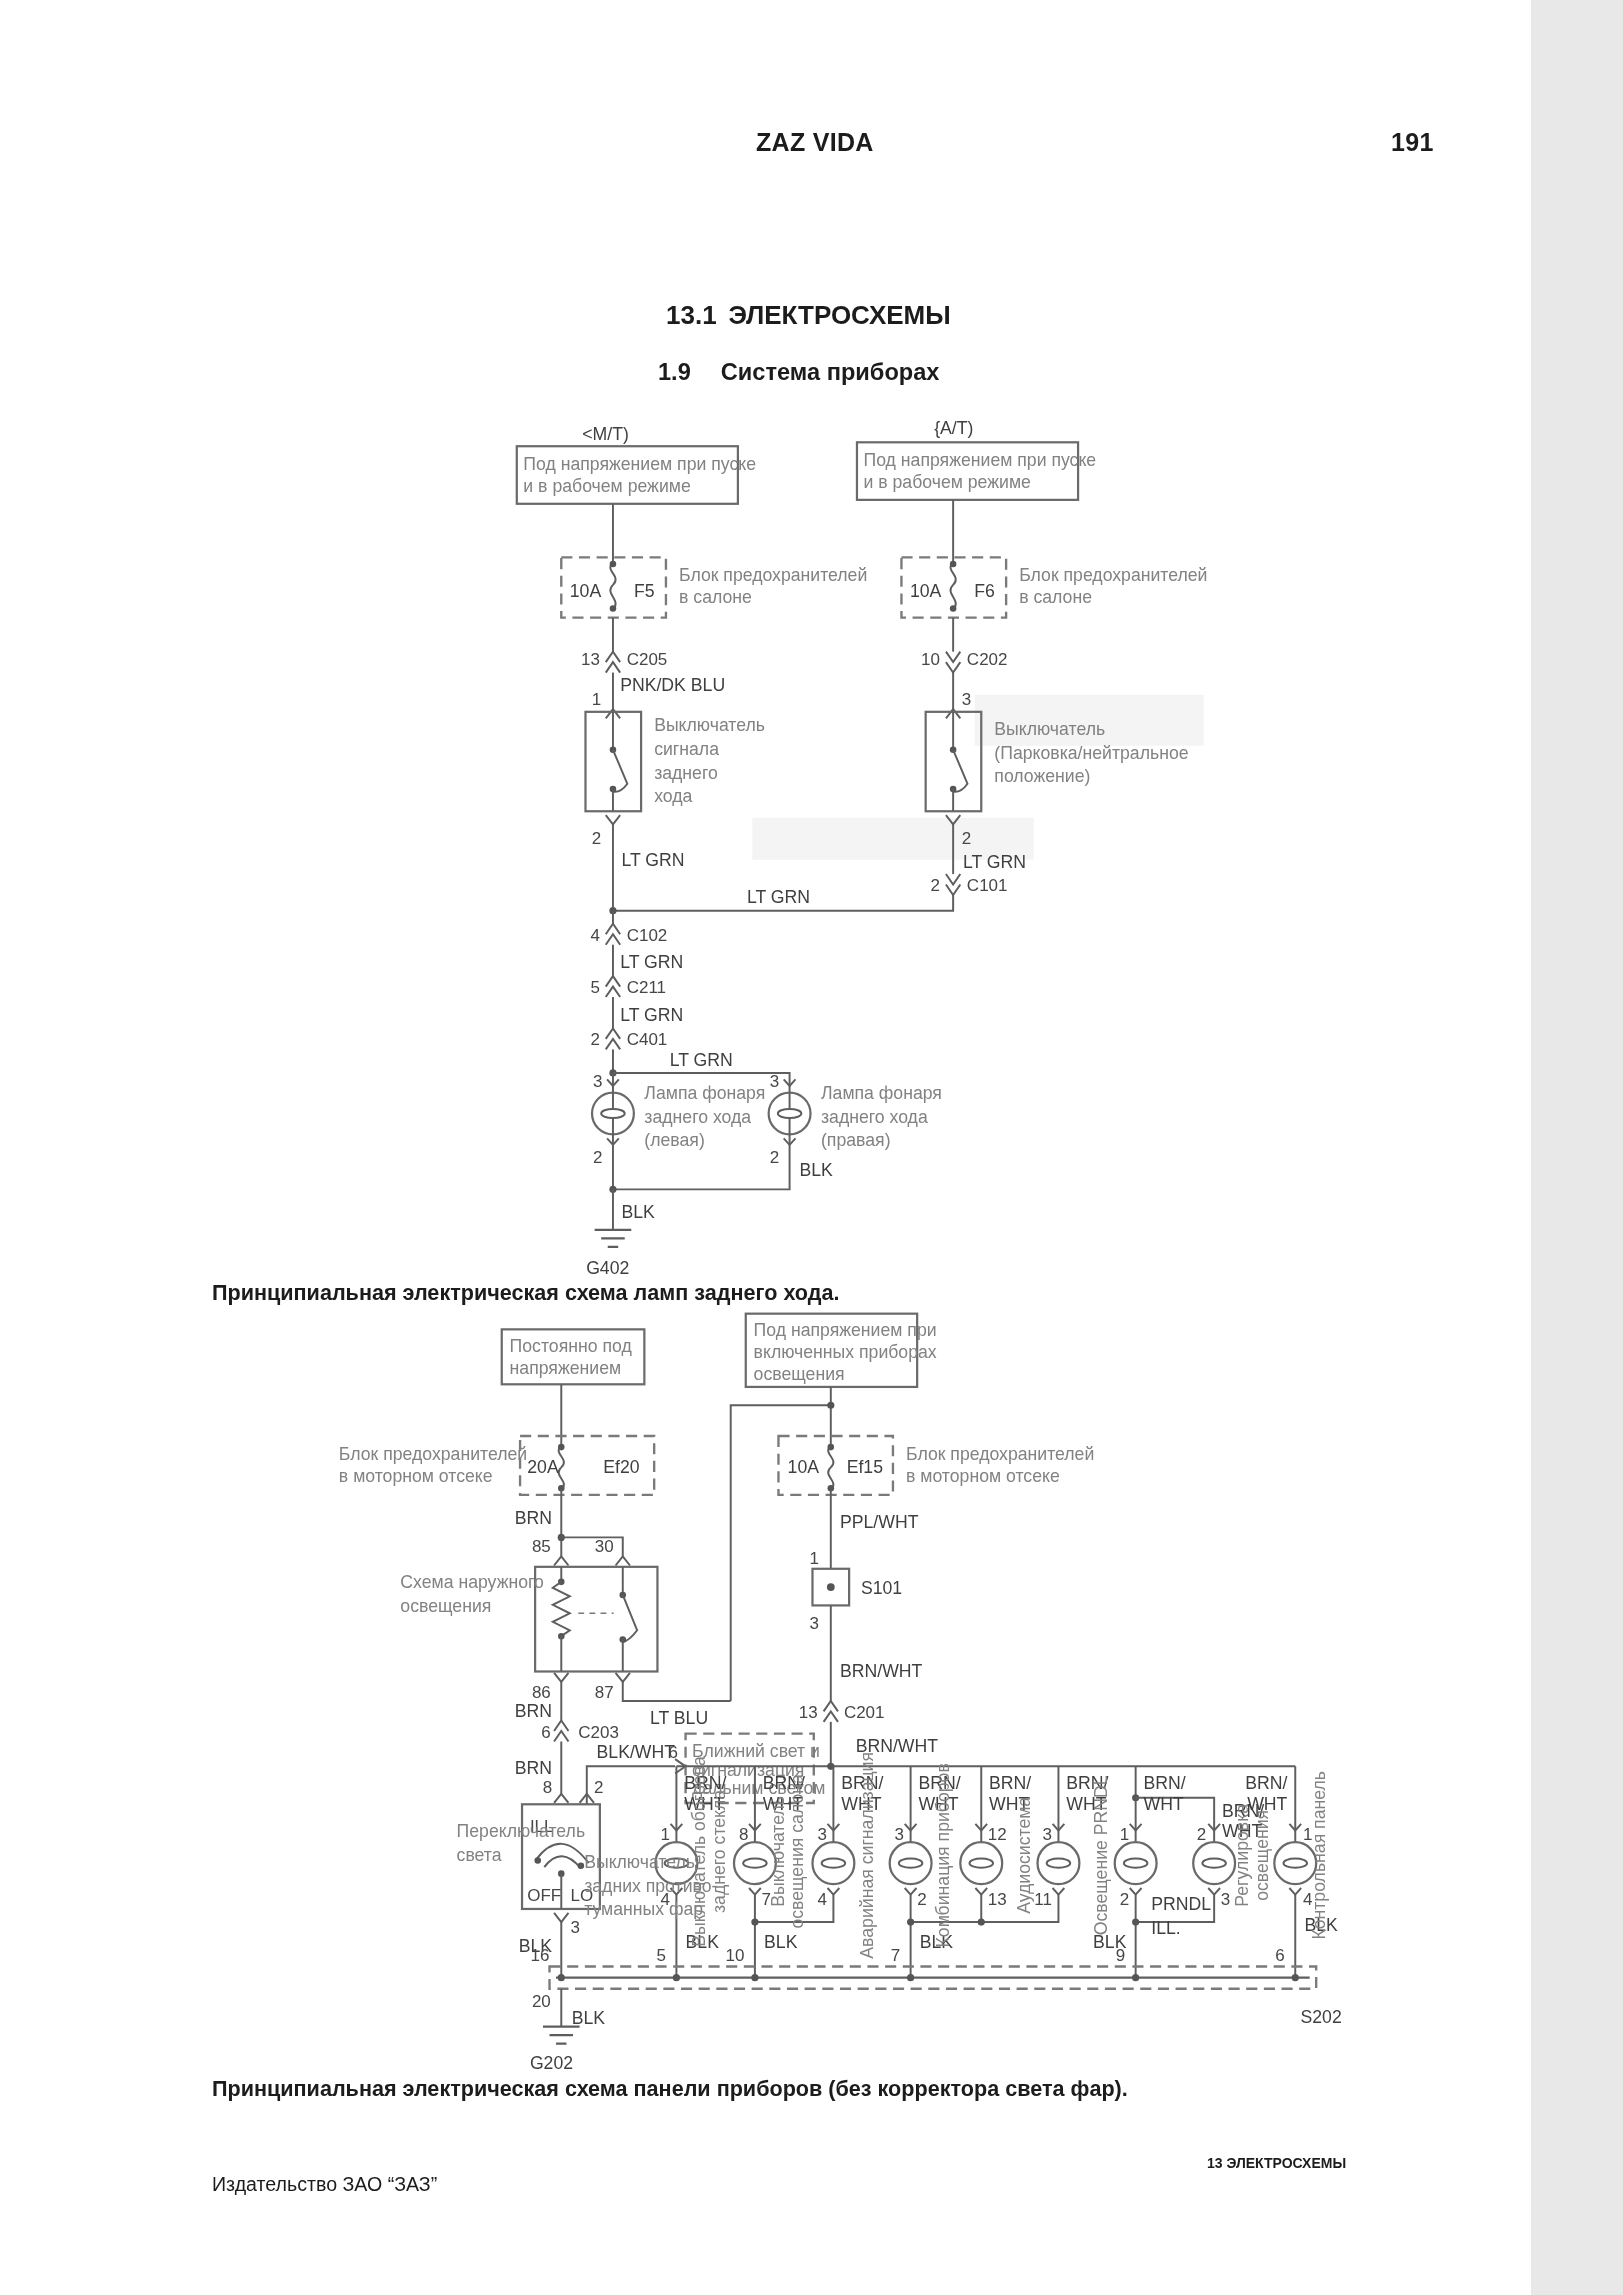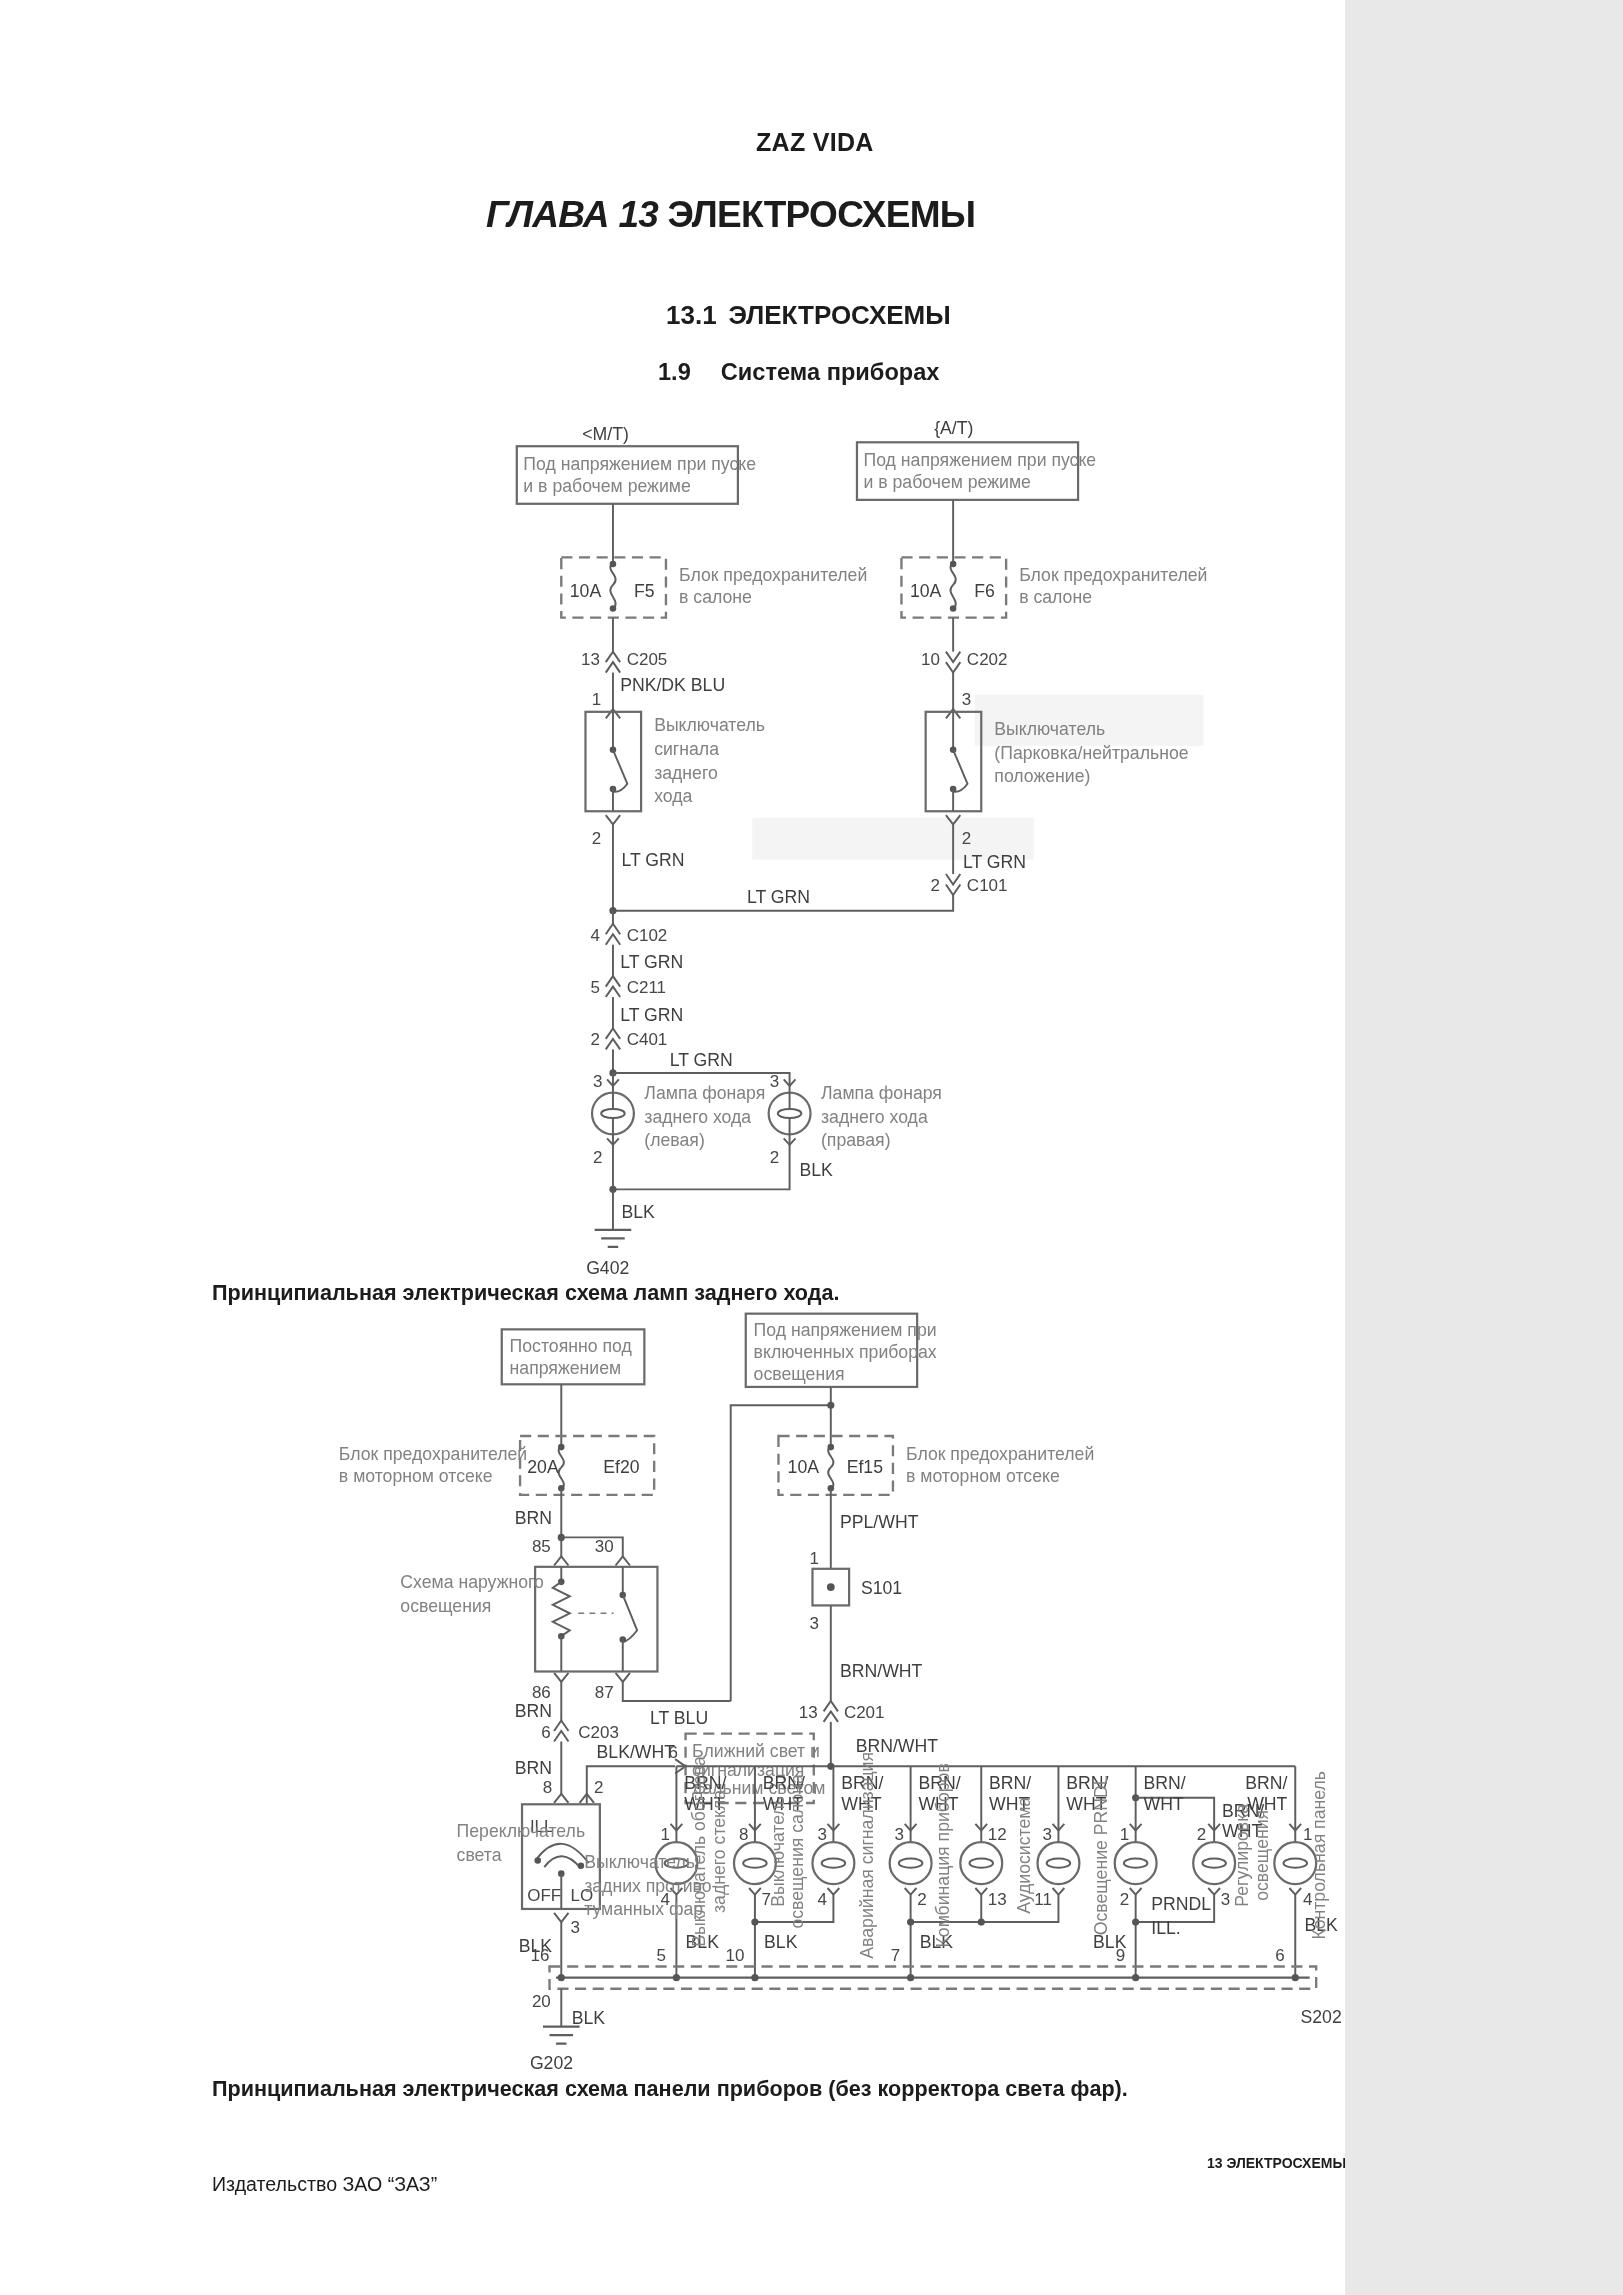--- a/index.html
+++ b/index.html
@@ -1,16 +1,16 @@
 <!DOCTYPE html>
 <html style="font-size:10.5px"><head>
 <meta charset="utf-8">
 <style>
   html,body{margin:0;padding:0;background:#e8e8e8;}
-  #page{position:relative;width:1345px;height:2295px;background:#ffffff;
+  #page{position:relative;width:1531px;height:2295px;background:#ffffff;
         font-family:"Liberation Sans",sans-serif;color:#1c1c1c;overflow:hidden;}
   .abs{position:absolute;white-space:nowrap;}
   .hdr{font-size:25px;font-weight:bold;letter-spacing:0.3px;}
   .chapter{font-size:37px;font-weight:bold;letter-spacing:-0.7px;}
   .chapter .it{font-style:italic;margin-right:9.2px;}
   .sec{font-size:26px;font-weight:bold;margin-left:8px;}
   .sub{font-size:23.6px;font-weight:bold;}
   .sub .num{margin-right:30px;}
   .cap{font-size:21.6px;font-weight:bold;}
   .foot{font-size:19.6px;margin-top:19px;}
@@ -30,21 +30,20 @@
   .te{text-anchor:end;}
   .ghost{fill:#f4f4f4;}
 </style>
 </head>
 <body>
 
 <div id="page">
 
   <div class="abs hdr" style="left:756px;top:128px;">ZAZ VIDA</div>
   <div class="abs hdr" style="left:1391px;top:128px;">191</div>
-  <div class="abs chapter" style="left:486px;top:194px;"><span class="it">ГЛАВА 13</span><span>ЭЛЕКТРОСХЕМЫ</span></div>
   <div class="abs sec" style="left:658px;top:300px;"><span style="margin-right:11.8px;">13.1</span><span>ЭЛЕКТРОСХЕМЫ</span></div>
   <div class="abs sub" style="left:658px;top:359px;"><span class="num">1.9</span><span>Система приборах</span></div>
   <div class="abs cap" style="left:212px;top:2076px;">Принципиальная электрическая схема панели приборов (без корректора света фар).</div>
   <div class="abs cap" style="left:212px;top:1280px;">Принципиальная электрическая схема ламп заднего хода.</div>
   <div class="abs foot" style="left:212px;top:2154px;">Издательство ЗАО “ЗАЗ”</div>
   <div class="abs footb" style="left:1207px;top:2155px;">13 ЭЛЕКТРОСХЕМЫ</div>
 
   <svg width="1623" height="2295" viewBox="0 0 2481 3508">
 
     <rect class="ghost" x="1490" y="1062" width="350" height="78"></rect>

